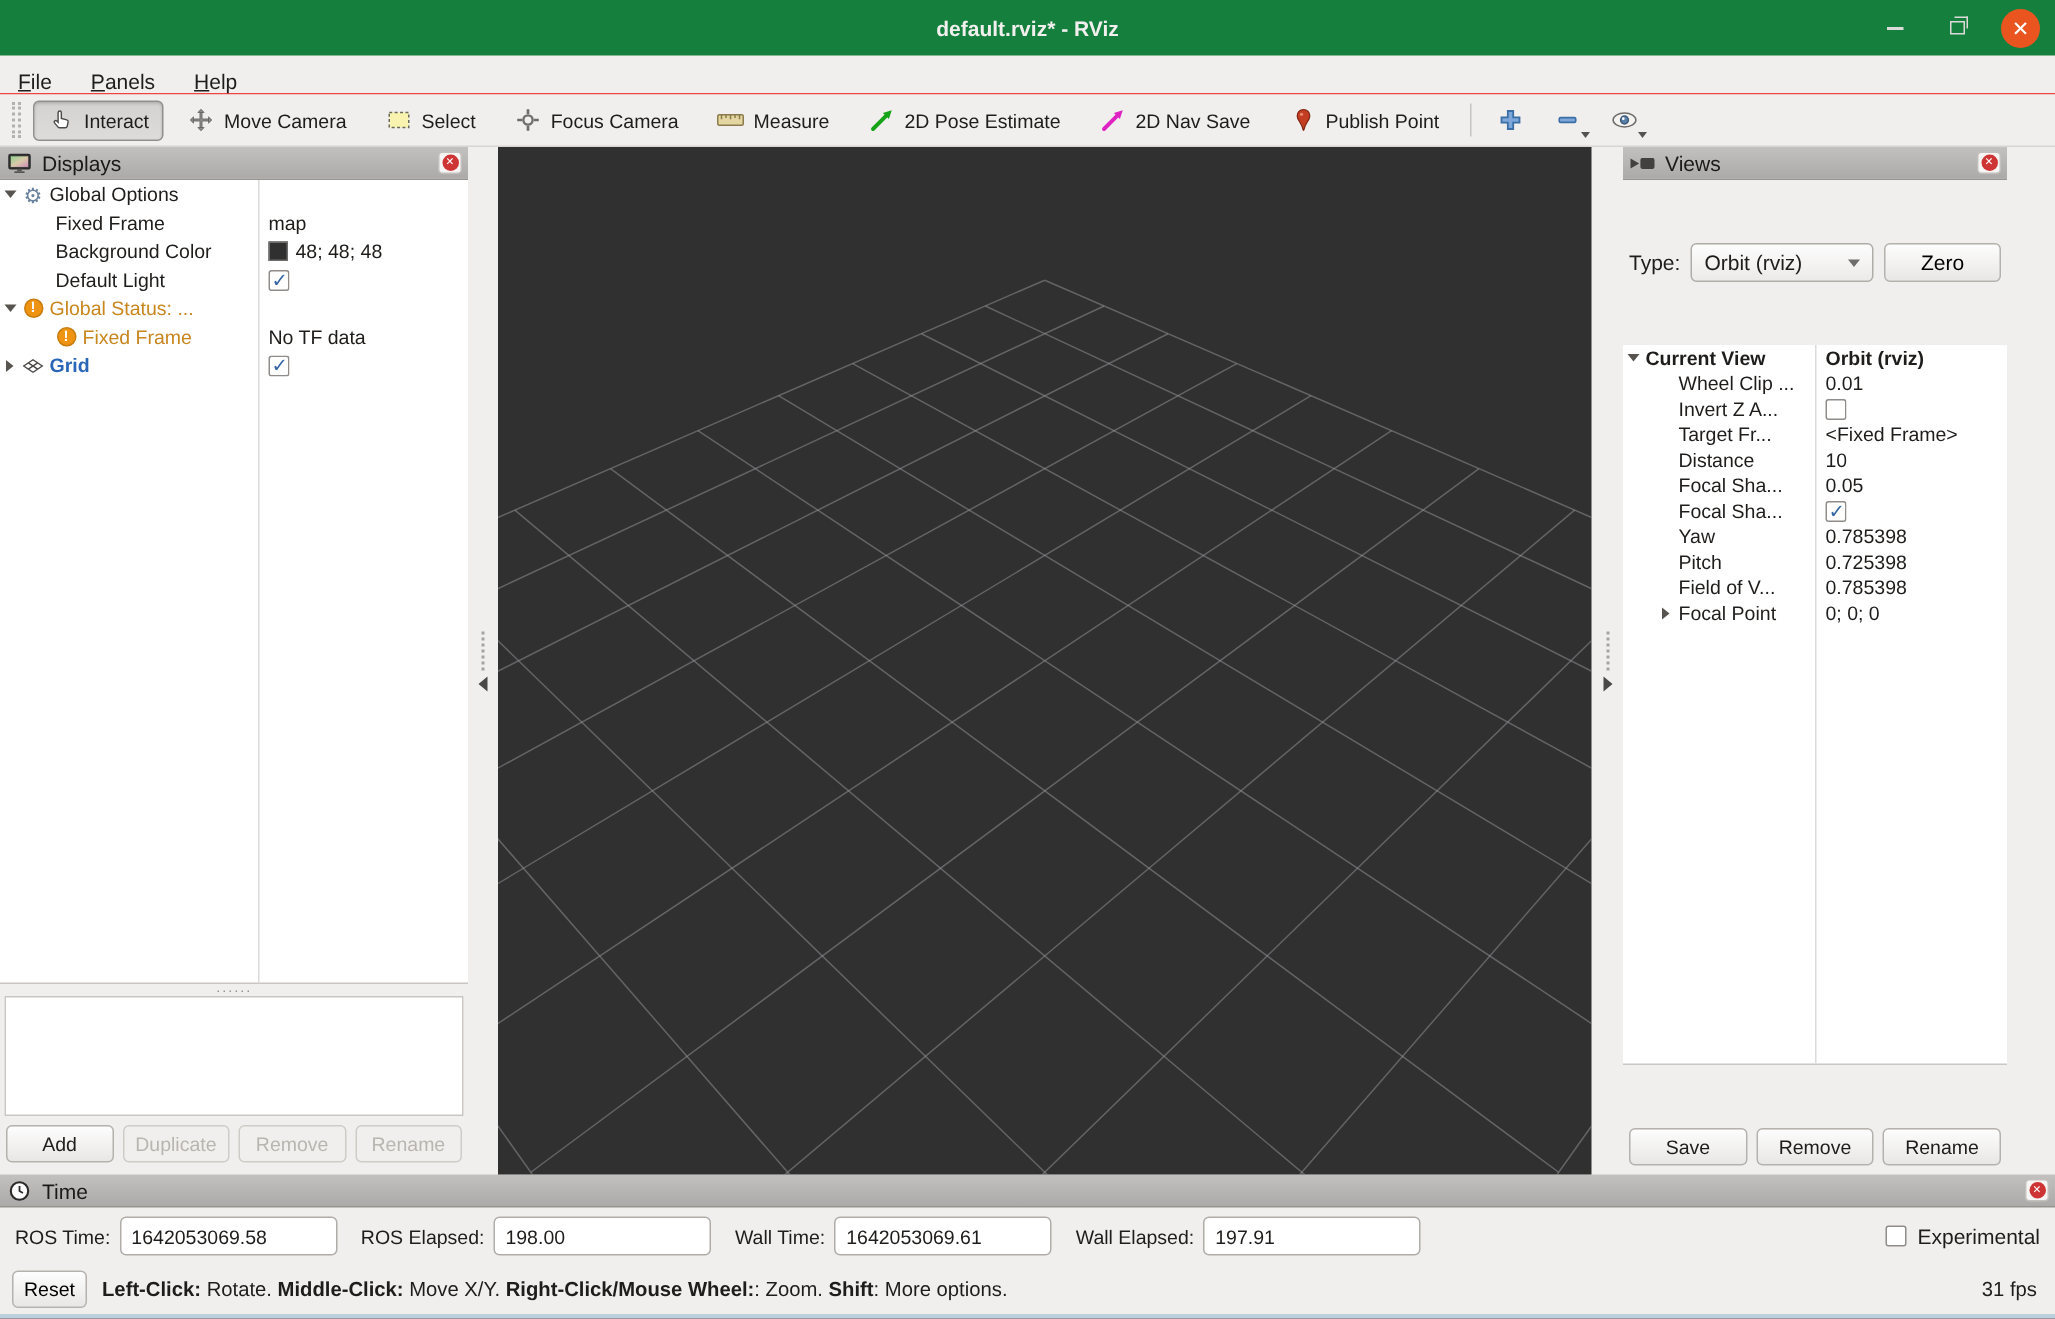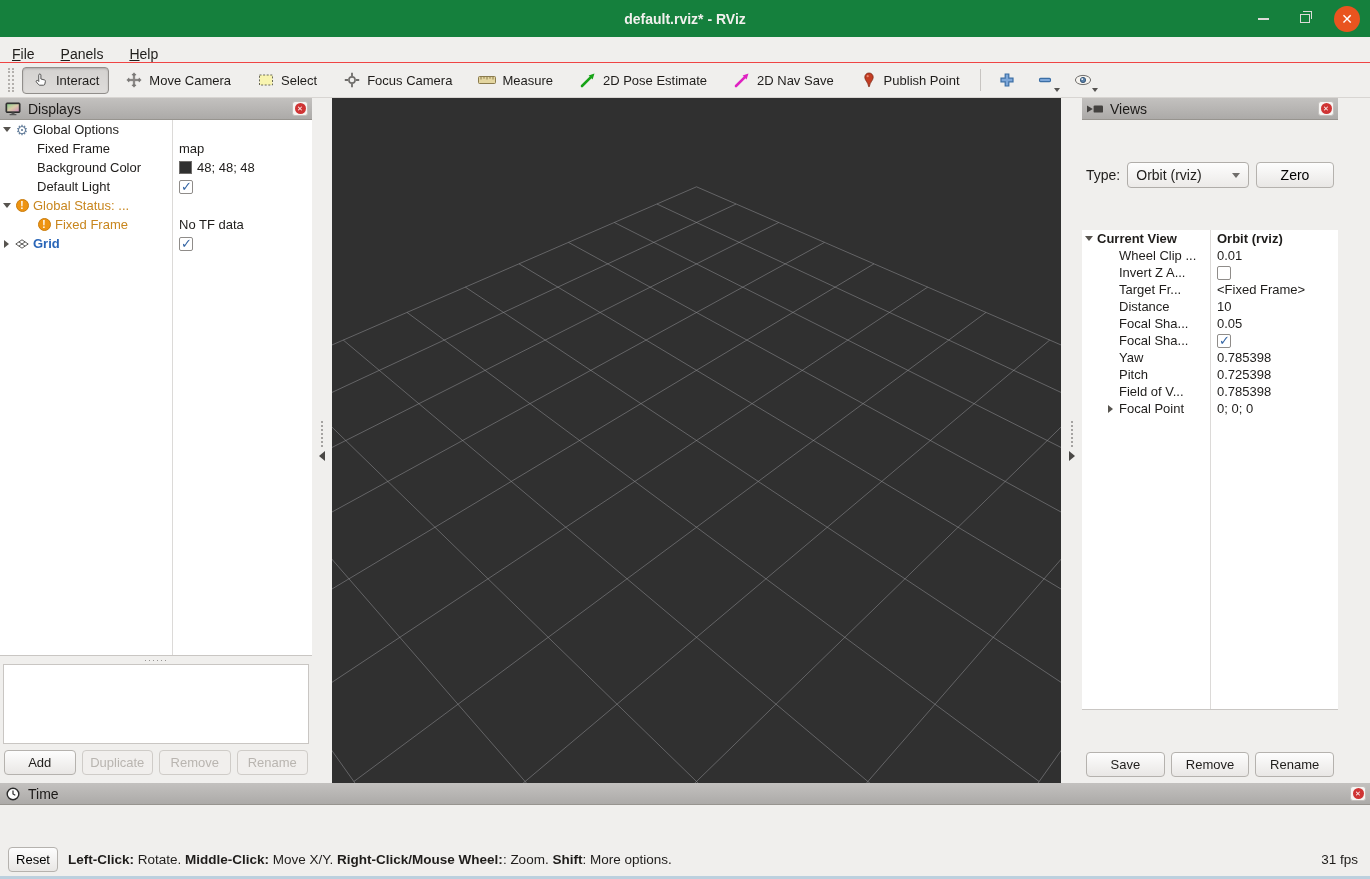--- a/index.html
+++ b/index.html
@@ -536,20 +536,42 @@
         <svg width="14" height="14" viewBox="0 0 14 14">
             <circle cx="7" cy="7" r="5.8" fill="#fdfdfd" stroke="#2a2a2a" stroke-width="1.4"></circle>
             <path d="M7 3.6V7l2.3 1.3" stroke="#2a2a2a" stroke-width="1.2" fill="none"></path>
           </svg>
       </span>
       <span class="ptitle">Time</span>
       <span class="pclose">
           <span class="dot">✕</span>
         </span>
     </div>
+    <div class="time-fields" id="time-fields">
+        <span class="tfield">
+          <span>ROS Time:</span>
+          <input readonly="" value="1642053069.58" style="">
+        </span>
+        <span class="tfield">
+          <span>ROS Elapsed:</span>
+          <input readonly="" value="198.00" style="">
+        </span>
+        <span class="tfield">
+          <span>Wall Time:</span>
+          <input readonly="" value="1642053069.61" style="">
+        </span>
+        <span class="tfield">
+          <span>Wall Elapsed:</span>
+          <input readonly="" value="197.91" style="">
+        </span>
+        <span class="exp">
+          <span class="checkbox"></span>
+          <span>Experimental</span>
+        </span>
+      </div>
   </div>
 
   <div class="statusbar">
     <button class="reset-btn">Reset</button>
     <div class="help" id="status-help"><b>Left-Click:</b> Rotate. <b>Middle-Click:</b> Move X/Y. <b>Right-Click/Mouse Wheel:</b>: Zoom. <b>Shift</b>: More options.</div>
     <div class="fps">31 fps</div>
   </div>
 
   <div class="bottom-edge"></div>
 </div>

